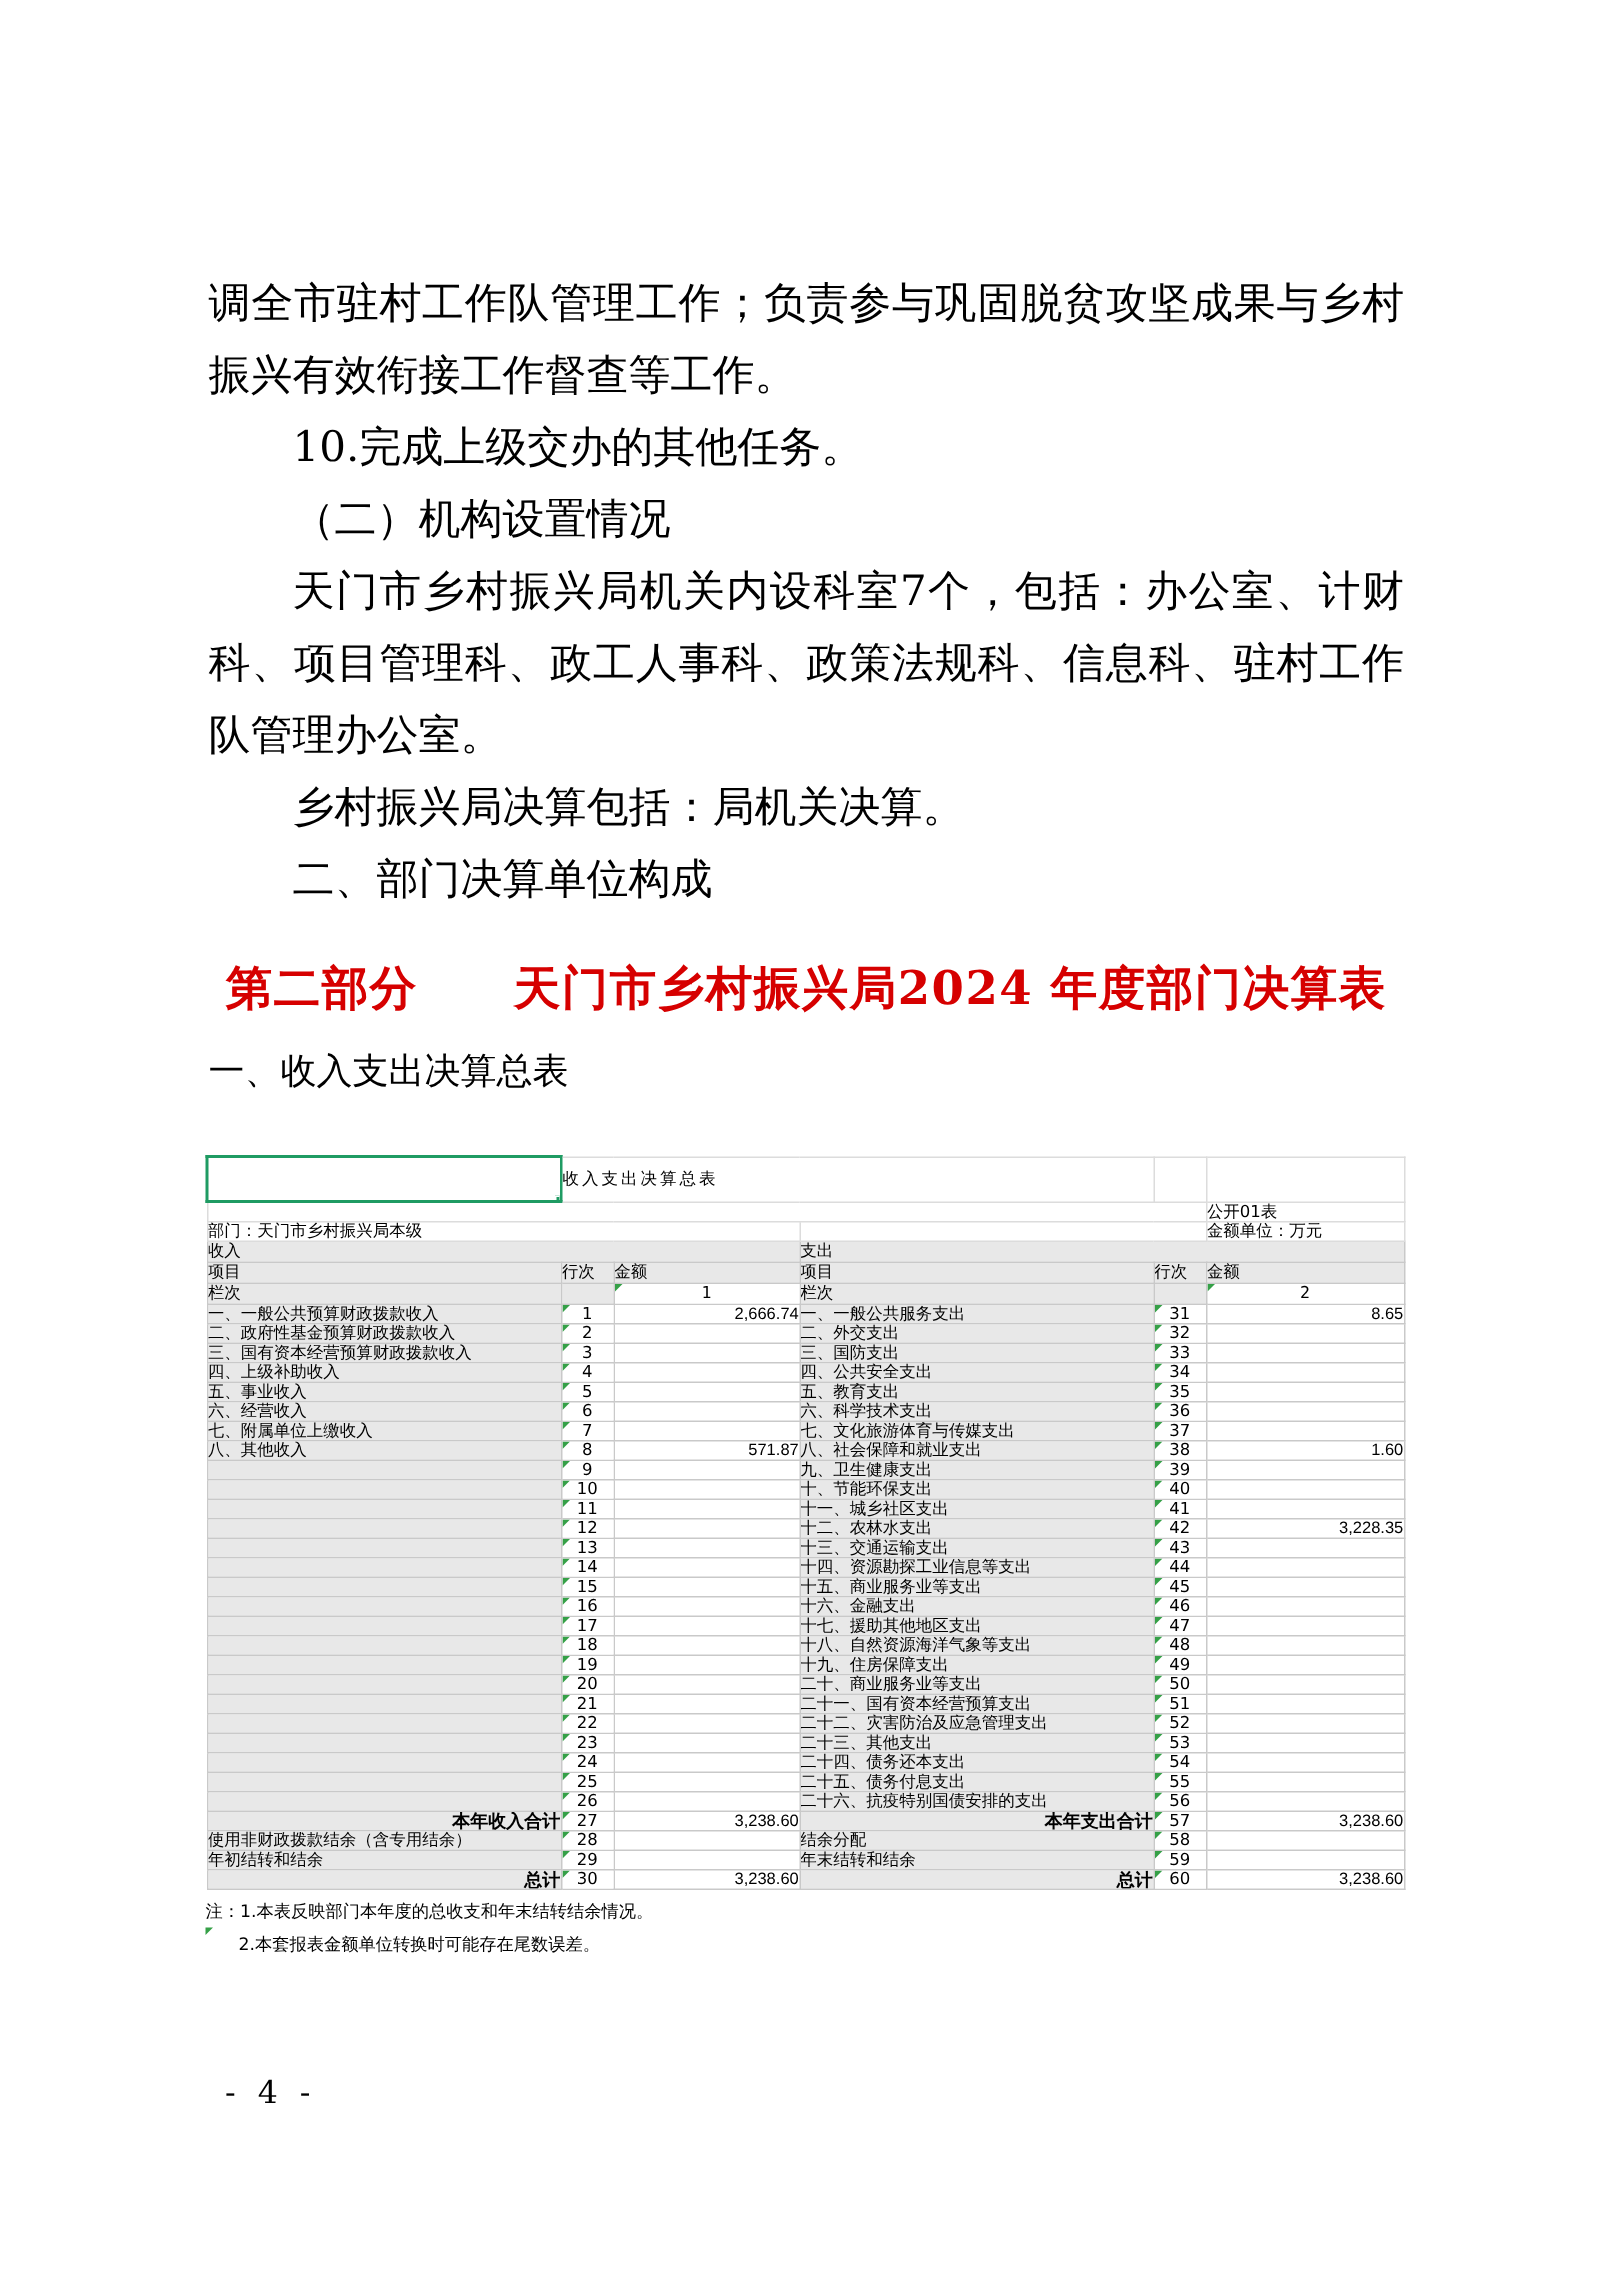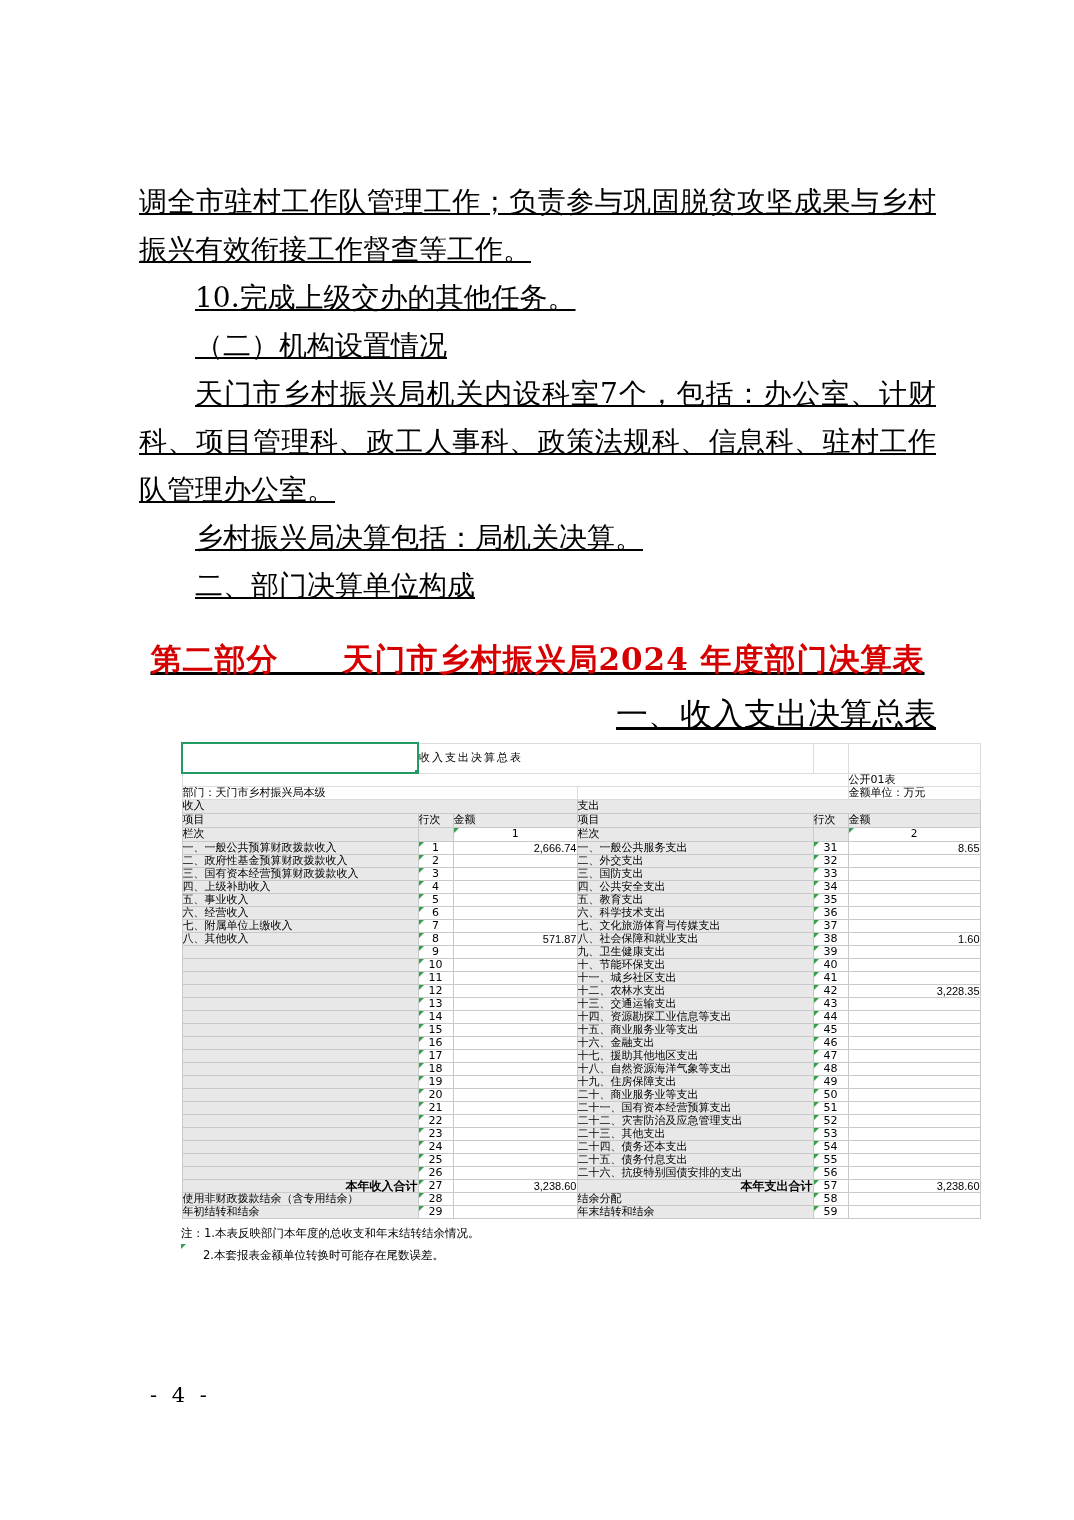--- a/index.html
+++ b/index.html
@@ -9,31 +9,31 @@
     --selection-green:#1f9b63;
     --flag-green:#35a047;
   }
   *{box-sizing:border-box;}
   html,body{margin:0;padding:0;}
   body{
     width:1074px;height:1520px;position:relative;background:#ffffff;
     font-family:"DejaVu Serif","Liberation Serif",serif;color:#000;overflow:hidden;
   }
   
-  .doc-text{position:absolute;left:139px;top:178px;width:797px;text-decoration:underline;}
+  .doc-text{position:absolute;left:139px;top:178px;width:797px;}
   .doc-text p{margin:0;font-size:28px;line-height:48px;text-align:justify;}
   .doc-text p.indent{text-indent:56px;}
   .section-heading{
     margin-top:26px;font-size:31px;line-height:46px;font-weight:bold;
     text-align:center;color:var(--heading-red);letter-spacing:1px;
   }
-  .table-caption{margin-top:8px;font-size:32px;line-height:48px;text-align:right;}
+  .table-caption{margin-top:8px;font-size:24px;line-height:48px;text-align:left;}
   
-  .sheet{position:absolute;left:137px;top:742px;width:800px;
-    font-family:"DejaVu Sans","Liberation Sans",sans-serif;margin-left:44px;}
+  .sheet{position:absolute;left:137px;top:770px;width:800px;
+    font-family:"DejaVu Sans","Liberation Sans",sans-serif;}
   table.xl{border-collapse:collapse;table-layout:fixed;width:798px;}
   table.xl td{border:1px solid var(--grid-line);padding:0;overflow:hidden;
     white-space:nowrap;font-size:11px;line-height:12px;height:13px;vertical-align:middle;}
   tr.r-title td{height:30px;border-color:#dcdcdc;}
   tr.r-meta td{height:13px;border-color:#dcdcdc;}
   tr.r-grp td,tr.r-cols td,tr.r-lanci td{height:14px;}
   td.ttl{font-family:"DejaVu Serif","Liberation Serif",serif;font-size:17px;
     padding-left:30px;letter-spacing:2px;}
   td.sel{border:2px solid var(--selection-green) !important;position:relative;background:#fff;}
   td.sel .handle{position:absolute;right:-3px;bottom:-3px;width:6px;height:6px;
@@ -350,20 +350,28 @@
             <td class="amt"></td>
           </tr>
           <tr>
             <td class="lbl">年初结转和结余</td>
             <td class="line"><span class="tri"></span>29</td>
             <td class="amt"></td>
             <td class="lbl">年末结转和结余</td>
             <td class="line"><span class="tri"></span>59</td>
             <td class="amt"></td>
           </tr>
+          <tr>
+            <td class="lbl emph">总计</td>
+            <td class="line"><span class="tri"></span>30</td>
+            <td class="amt">3,238.60</td>
+            <td class="lbl emph">总计</td>
+            <td class="line"><span class="tri"></span>60</td>
+            <td class="amt">3,238.60</td>
+          </tr>
         </tbody>
     </table>
 
     <div class="notes">
       <span class="note-flag"></span>
       <p>注：1.本表反映部门本年度的总收支和年末结转结余情况。</p>
       <p class="n2">2.本套报表金额单位转换时可能存在尾数误差。</p>
     </div>
   </div>
 

